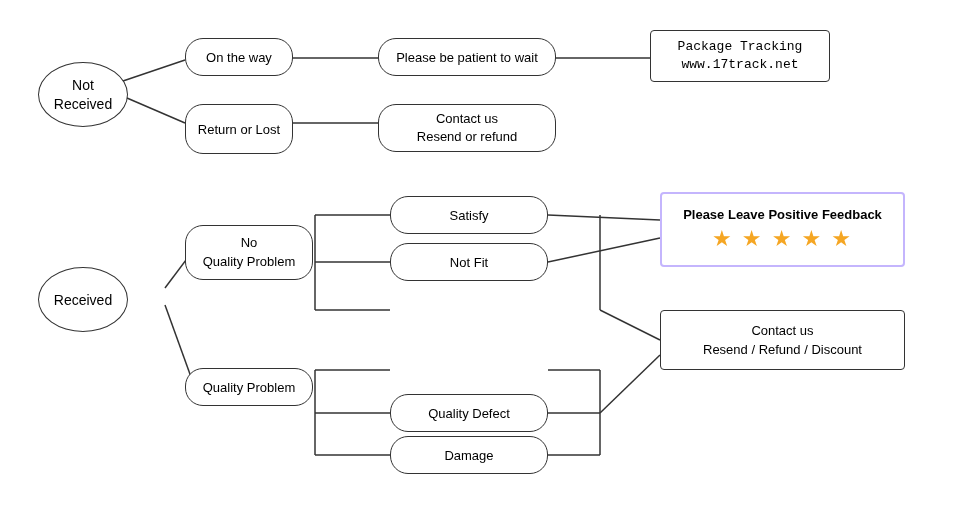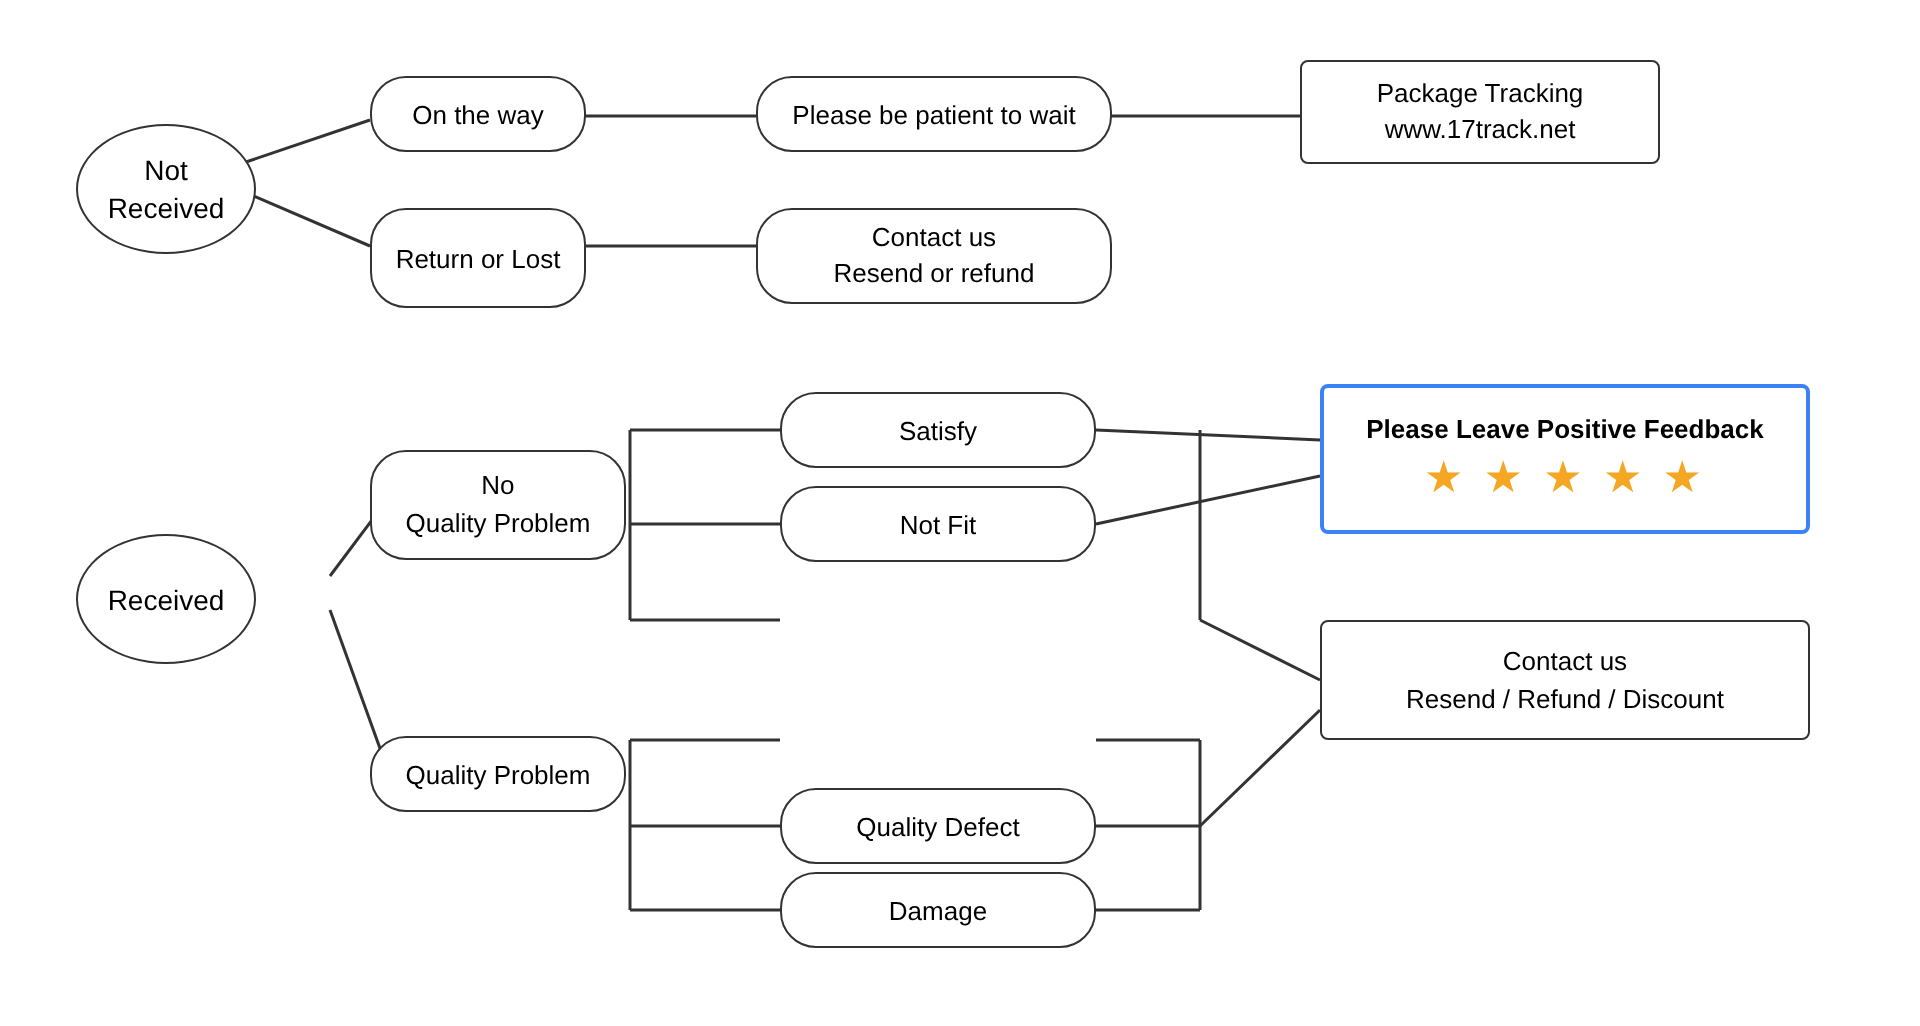--- a/index.html
+++ b/index.html
@@ -53,21 +53,21 @@
       border-radius: 4px;
       display: flex;
       align-items: center;
       justify-content: center;
       text-align: center;
       background: #fff;
       font-size: 13px;
     }
     .feedback-box {
       position: absolute;
-      border: 2px solid #3b82f6;
+      border: 2px solid #c4b5fd;
       border-radius: 4px;
       background: #fff;
       display: flex;
       flex-direction: column;
       align-items: center;
       justify-content: center;
       text-align: right;
       padding: 6px 10px;
     }
     .stars {
@@ -143,21 +143,21 @@
 
   <div class="node-rect" style="left:185px; top:104px; width:108px; height:50px;">
     <span>Return or Lost</span>
   </div>
 
   <div class="node-rect" style="left:378px; top:38px; width:178px; height:38px;">
     <span>Please be patient to wait</span>
   </div>
 
   <div class="node-rect-sharp" style="left:650px; top:30px; width:180px; height:52px; line-height:1.4;">
-    <span style="white-space:pre-line;">Package Tracking
+    <span style="white-space:pre-line;font-family:Liberation Mono, monospace;">Package Tracking
 www.17track.net</span>
   </div>
 
   <div class="node-rect" style="left:378px; top:104px; width:178px; height:48px; line-height:1.4;">
     <span style="white-space:pre-line;">Contact us
 Resend or refund</span>
   </div>
 
   <div class="node-ellipse" style="left:38px; top:267px; width:90px; height:65px;">
     <span>Received</span>

